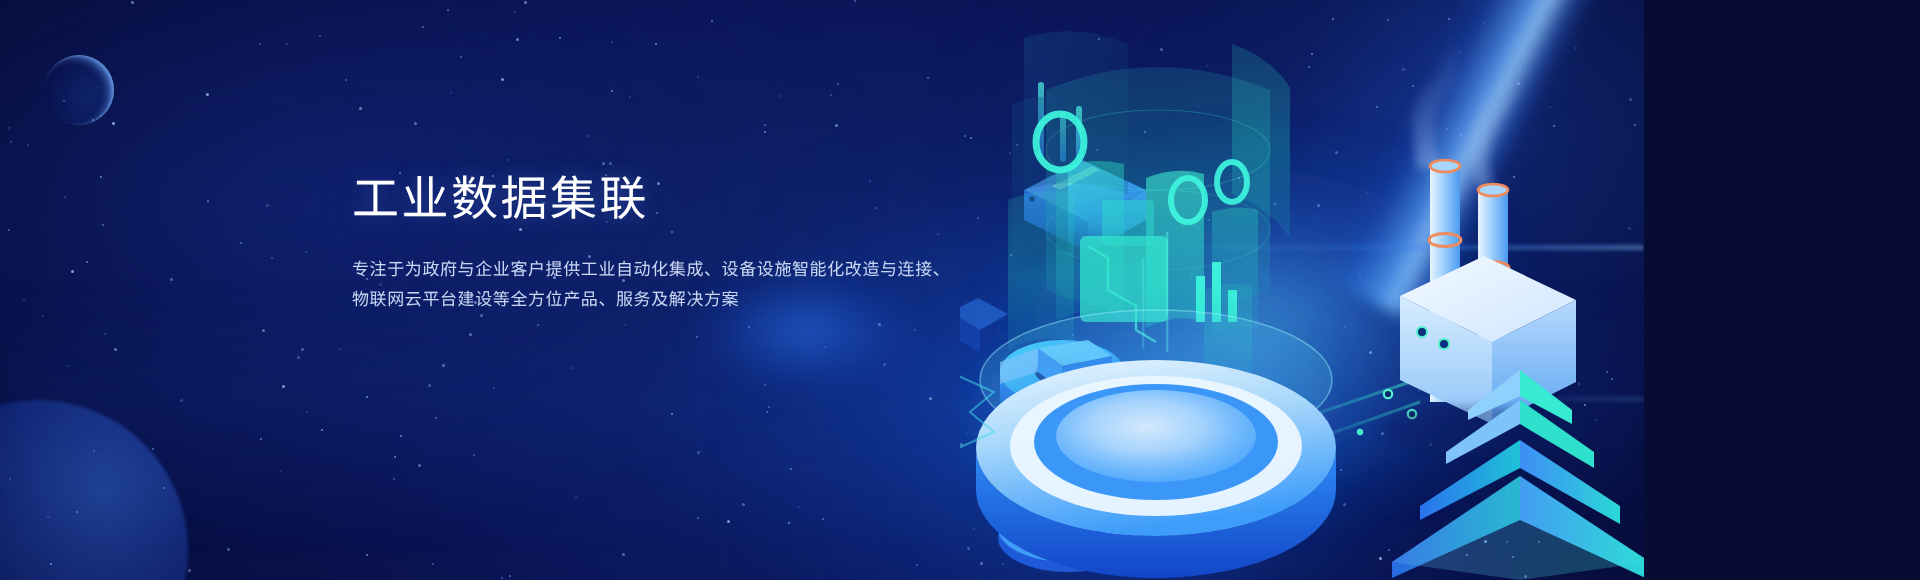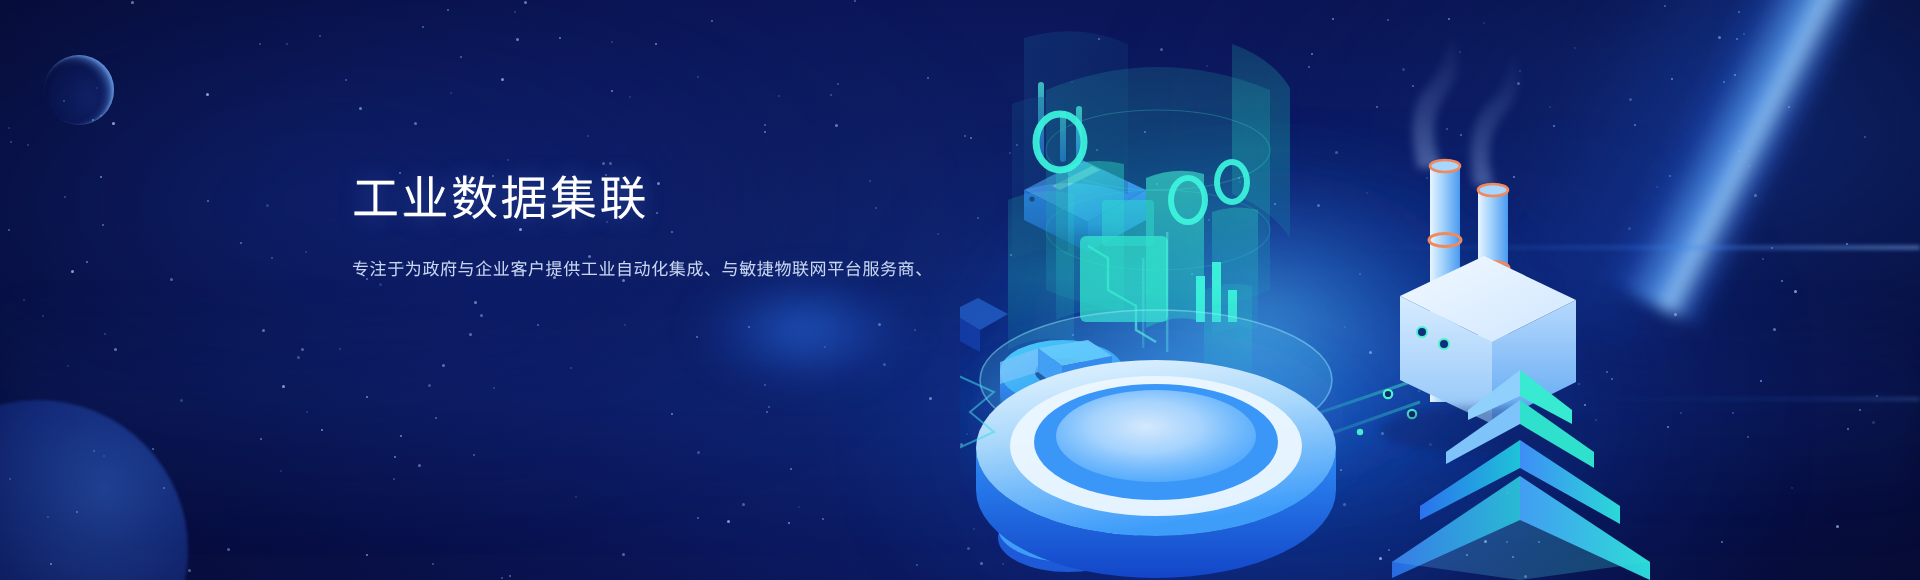--- a/index.html
+++ b/index.html
@@ -7,21 +7,21 @@
     margin: 0;
     padding: 0;
     background: #060c34;
   }
   body {
     font-family: "Liberation Sans", "DejaVu Sans", sans-serif;
   }
 
   .banner {
     position: relative;
-    width: 1920px;
+    width: 1644px;
     height: 580px;
     overflow: hidden;
     background:
       radial-gradient(ellipse 900px 520px at 63% 72%, rgba(20,80,200,0.42) 0%, rgba(12,40,130,0.16) 45%, rgba(0,0,0,0) 72%),
       radial-gradient(ellipse 1100px 700px at 50% 50%, #10246c 0%, #0b1659 42%, #080f44 70%, #060b33 100%),
       linear-gradient(180deg, #0a1254 0%, #0b1457 38%, #081040 78%, #060c33 100%);
   }
 
   
   .bg-layer { position: absolute; inset: 0; pointer-events: none; }
@@ -485,21 +485,22 @@
       </div>
   </div>
 
   <div class="text-glow"></div>
 
   <div class="copy">
     <h1 class="headline">
       <span class="hl-line">工业数据集联</span>
     </h1>
     <div class="subcopy">
-      <span class="sub-line">专注于为政府与企业客户提供工业自动化集成、与敏捷物联网平台服务商、</span>
+      <span class="sub-line">专注于为政府与企业客户提供工业自动化集成、设备设施智能化改造与连接、</span>
+      <span class="sub-line">物联网云平台建设等全方位产品、服务及解决方案</span>
     </div>
   </div>
 
   <div class="scene">
     <svg viewBox="0 0 960 580" xmlns="http://www.w3.org/2000/svg" aria-hidden="true">
       <defs>
         <linearGradient id="gHoloA" x1="0" y1="0" x2="0" y2="1">
           <stop offset="0%" stop-color="#2de3c6" stop-opacity="0.30"></stop>
           <stop offset="55%" stop-color="#23c9bd" stop-opacity="0.55"></stop>
           <stop offset="100%" stop-color="#19a7b4" stop-opacity="0.30"></stop>

